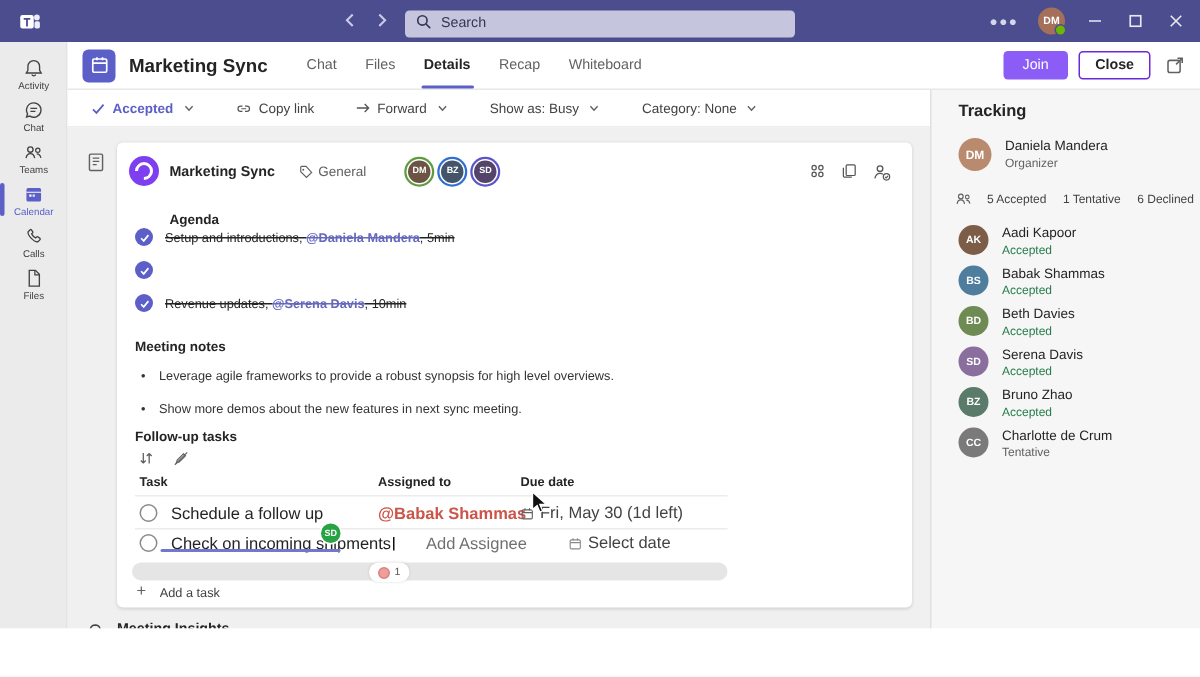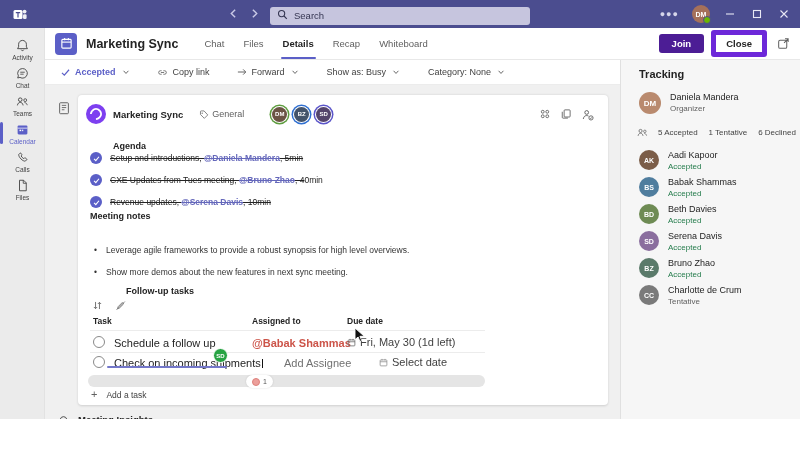--- a/index.html
+++ b/index.html
@@ -38,23 +38,23 @@
   .appheader{position:absolute;left:45px;top:28px;width:755px;height:32px;background:#fff;
     border-bottom:1px solid #e8e8e8;box-sizing:border-box;display:flex;align-items:center;}
   .event-icon{width:22px;height:22px;border-radius:4px;background:#5b5fc7;margin-left:10px;
     display:flex;align-items:center;justify-content:center;flex:none;}
   .ah-title{margin-left:9px;font-size:12.5px;font-weight:700;white-space:nowrap;}
   .ah-tabs{display:flex;gap:19px;margin-left:26px;font-size:9.5px;color:#616161;}
   .ah-tab{position:relative;cursor:default;white-space:nowrap;}
   .ah-tab.active{color:#242424;font-weight:700;}
   .ah-tab.active::after{content:"";position:absolute;left:-2px;right:-2px;bottom:-10px;height:2.5px;background:#5b5fc7;border-radius:2px;}
   .ah-right{margin-left:auto;display:flex;align-items:center;gap:7px;padding-right:10px;}
-  .btn-join{background:#4c1d95;color:#fff;font-size:9.5px;font-weight:700;border:none;border-radius:3px;
+  .btn-join{background:#8b5cf6;color:#fff;font-size:9.5px;font-weight:400;border:none;border-radius:3px;
     padding:4px 13px;font-family:"Liberation Sans",sans-serif;}
-  .btn-close{background:#fff;color:#242424;font-size:9.5px;font-weight:600;border:5px solid #6d28d9;border-radius:3px;
+  .btn-close{background:#fff;color:#242424;font-size:9.5px;font-weight:600;border:1px solid #6d28d9;border-radius:3px;
     padding:3px 10px;font-family:"Liberation Sans",sans-serif;}
   .popout{color:#616161;margin-left:3px;}
 
   
   .toolbar{position:absolute;left:45px;top:60px;width:575px;height:25px;background:#fff;
     border-bottom:1px solid #ececec;box-sizing:border-box;display:flex;align-items:center;font-size:9px;color:#424242;}
   .tbr-item{display:flex;align-items:center;gap:4px;white-space:nowrap;}
   .tbr-accepted{margin-left:15px;color:#5b5fc7;font-weight:700;}
   .chev{color:#616161;margin-left:2px;}
   .ml26{margin-left:26px;} .ml28{margin-left:28px;}
@@ -76,24 +76,24 @@
     display:flex;align-items:center;justify-content:center;box-shadow:0 0 0 1px #fff,0 0 0 2.5px var(--ring);}
   .ch-icons{margin-left:auto;display:flex;gap:9px;color:#555;}
 
   .sec-h{position:absolute;left:12px;font-size:9px;font-weight:700;}
   .agenda-h{top:46px;margin-left:23px;}
   .ag-item{position:absolute;left:12px;display:flex;align-items:center;gap:8px;}
   .ag-check{width:12px;height:12px;border-radius:50%;background:#5b5fc7;display:flex;align-items:center;justify-content:center;flex:none;}
   .ag-text{font-size:8.5px;color:#242424;white-space:nowrap;}
   .struck{text-decoration:line-through;}
   .mention{color:#6568bb;font-weight:600;}
-  .notes-h{top:116px;}
+  .notes-h{top:131px;}
   .bullet{position:absolute;left:16px;display:flex;gap:9px;font-size:8.5px;color:#333;}
   .bullet .dot{font-size:8.5px;line-height:1.2;}
-  .tasks-h{top:191px;margin-left:36px;}
+  .tasks-h{top:191px;}
   .tk-icons{position:absolute;left:14px;top:205px;display:flex;gap:12px;color:#616161;}
 
   .tk-colhead{position:absolute;top:221px;font-size:8.5px;font-weight:700;color:#242424;}
   .col-task{left:15px;} .col-assigned{left:174px;} .col-due{left:269px;}
   .tk-sep{position:absolute;left:12px;width:395px;height:1px;background:#ececec;}
   .row-circle{position:absolute;left:15px;width:12px;height:12px;border:1.3px solid #8a8a8a;border-radius:50%;box-sizing:border-box;}
   .tk-cell{position:absolute;font-size:11px;white-space:nowrap;}
   .assignee-mention{color:#cc5449;font-weight:700;}
   .cell-muted{color:#707070;margin-left:32px;}
   .due-cell{display:flex;align-items:center;gap:4px;color:#424242;}
@@ -408,21 +408,20 @@
             </svg>
           </span>
         <span class="ag-text"><span class="struck">Setup and introductions, </span><span class="struck mention">@Daniela Mandera</span><span class="struck">, 5min</span><span></span></span>
       </div>
       <div class="ag-item" style="top:79px;">
         <span class="ag-check">
             <svg width="7" height="7" viewBox="0 0 10 10">
               <polyline points="1.5,5.5 4,8 8.5,2.5" fill="none" stroke="#fff" stroke-width="1.6"></polyline>
             </svg>
           </span>
-        <span class="ag-text"><span class="struck">CXE Updates from Tues meeting, </span><span class="struck mention">@Bruno Zhao</span><span class="struck">, 4</span><span>0min</span></span>
       </div>
       <div class="ag-item" style="top:101px;">
         <span class="ag-check">
             <svg width="7" height="7" viewBox="0 0 10 10">
               <polyline points="1.5,5.5 4,8 8.5,2.5" fill="none" stroke="#fff" stroke-width="1.6"></polyline>
             </svg>
           </span>
         <span class="ag-text"><span class="struck">Revenue updates, </span><span class="struck mention">@Serena Davis</span><span class="struck">, 10min</span><span></span></span>
       </div>
 

